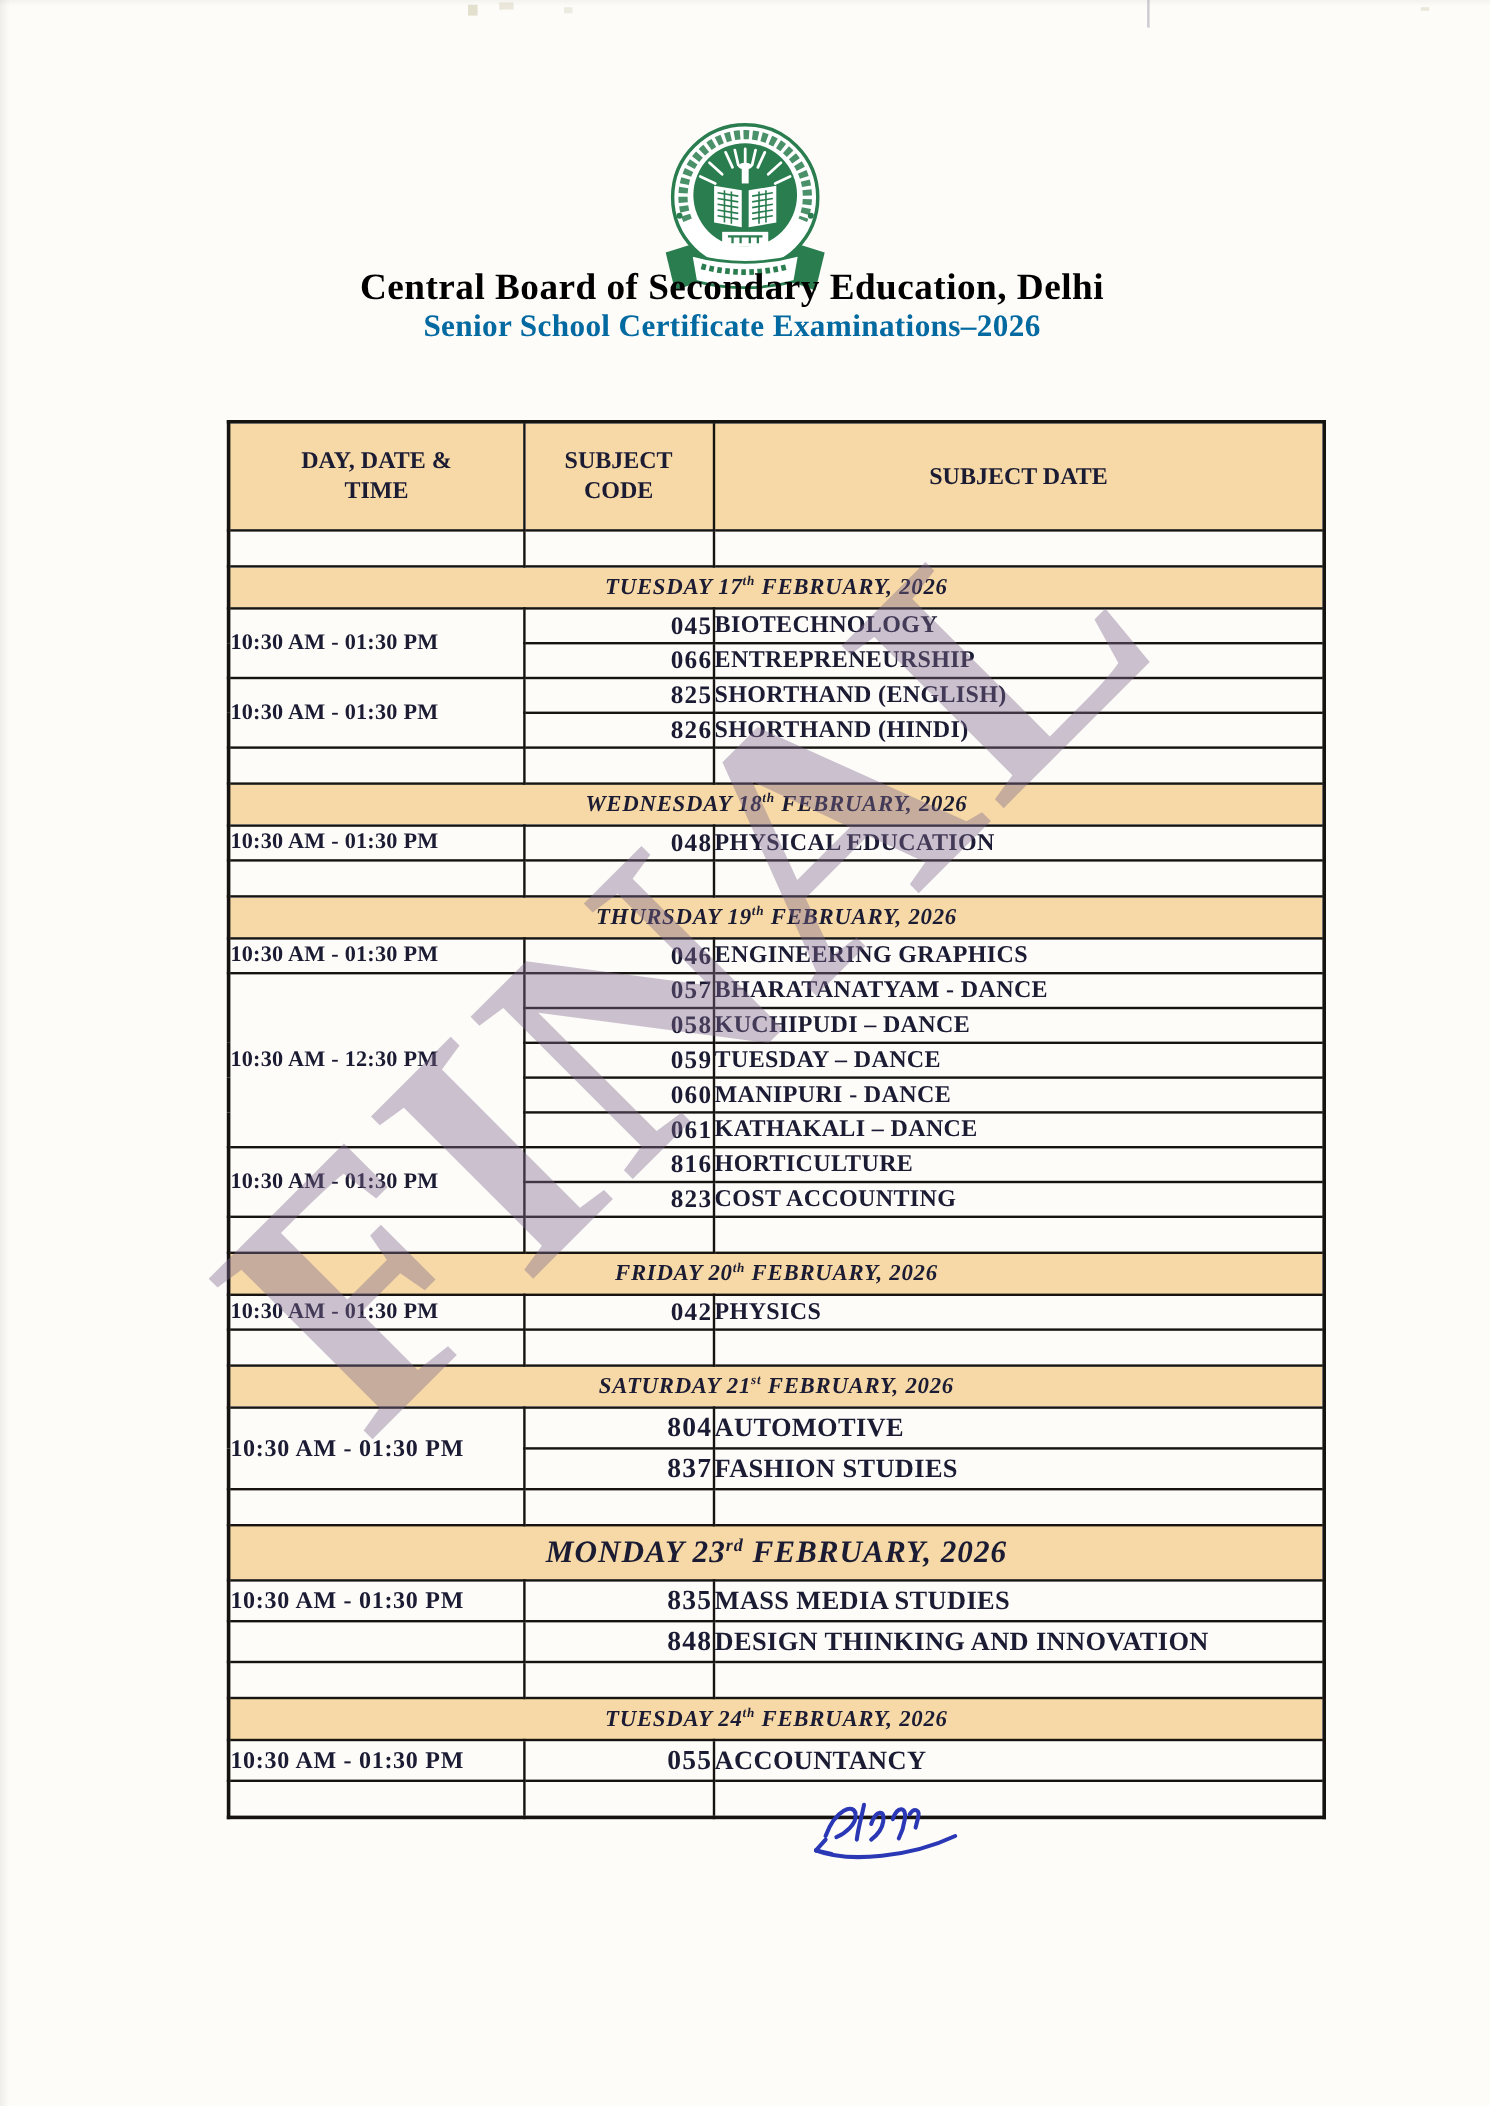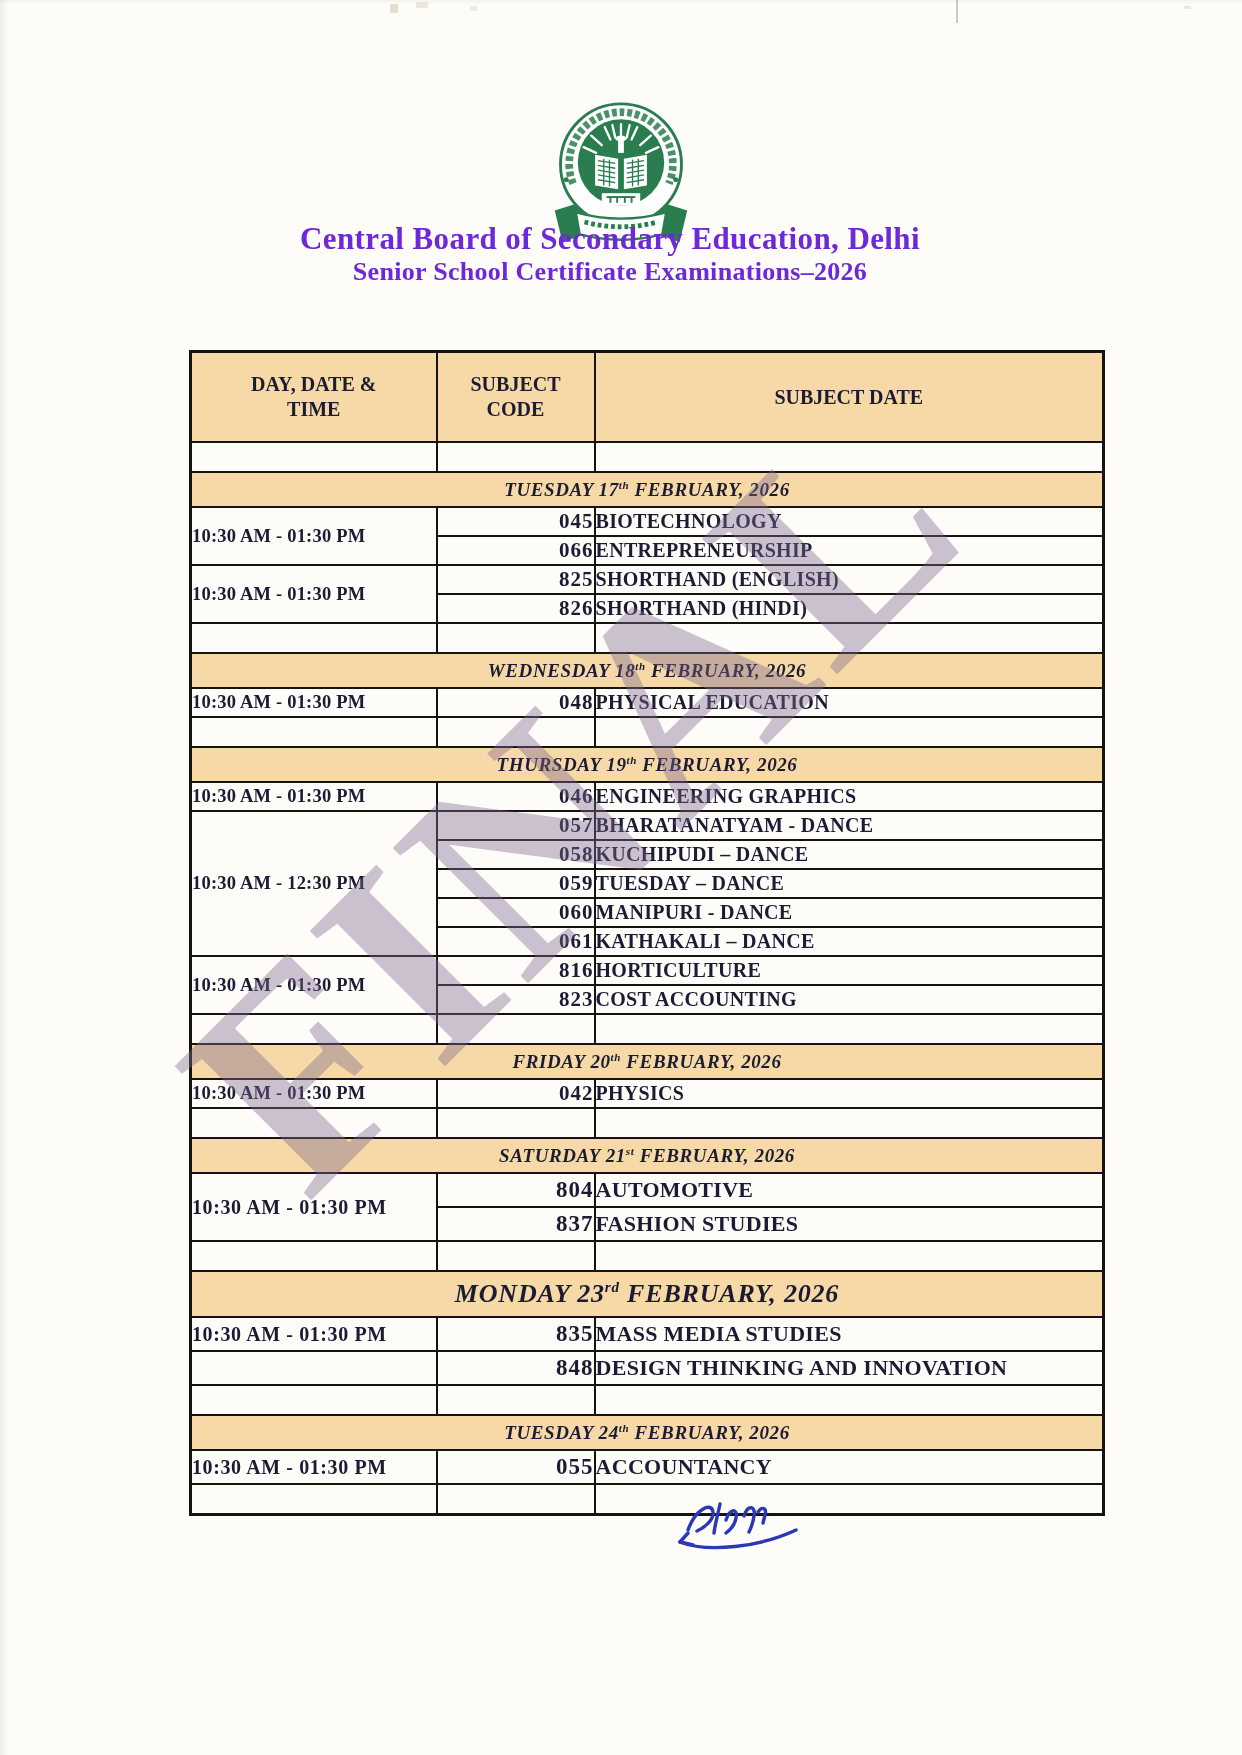--- a/index.html
+++ b/index.html
@@ -18,25 +18,25 @@
   .sp1{left:390px;top:4px;width:8px;height:9px;}
   .sp2{left:416px;top:2px;width:12px;height:6px;opacity:.35;}
   .sp3{left:470px;top:6px;width:7px;height:5px;opacity:.3;}
   .sp4{left:956px;top:0;width:2px;height:23px;background:#a9a9b4;opacity:.6;}
   .sp5{left:1184px;top:6px;width:7px;height:3px;opacity:.35;}
 
   .logo{position:absolute;left:549px;top:99px;}
 
   .title{
     position:absolute;left:100px;top:221px;width:1020px;text-align:center;
-    font-size:31px;font-weight:bold;color:#6d28d9;letter-spacing:.4px;
+    font-size:31px;font-weight:bold;color:#000000;letter-spacing:.4px;
   }
   .subtitle{
     position:absolute;left:100px;top:257px;width:1020px;text-align:center;
-    font-size:26px;font-weight:bold;color:#6d28d9;letter-spacing:.3px;
+    font-size:26px;font-weight:bold;color:#0369a1;letter-spacing:.3px;
   }
 
   table.exam{
     position:absolute;left:152px;top:350px;width:913px;
     border-collapse:collapse;table-layout:fixed;
     border:3px solid #171310;
     margin-left:37px;
   }
   table.exam td{
     border:2px solid #171310;color:#1b1b33;font-weight:bold;

